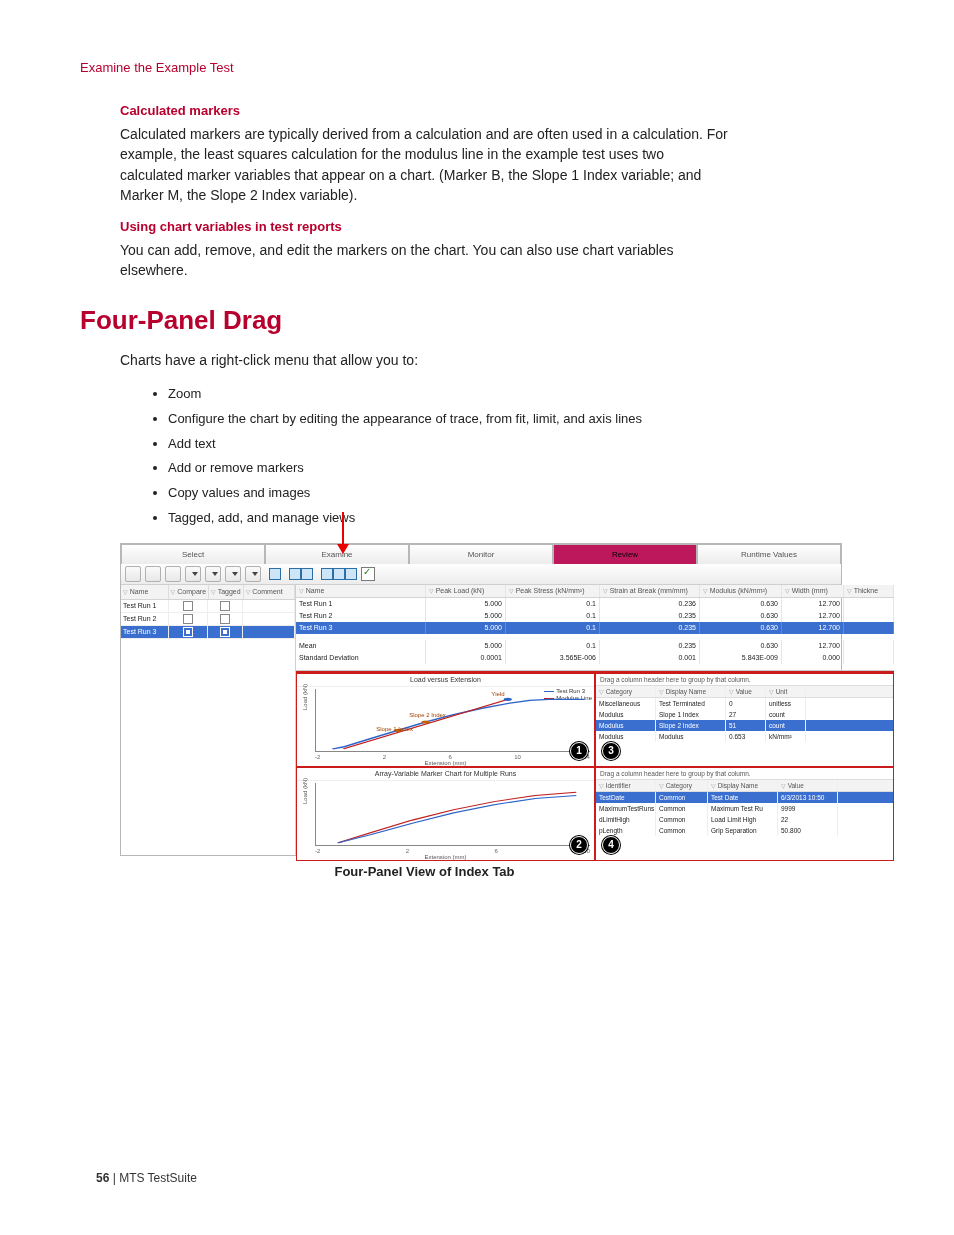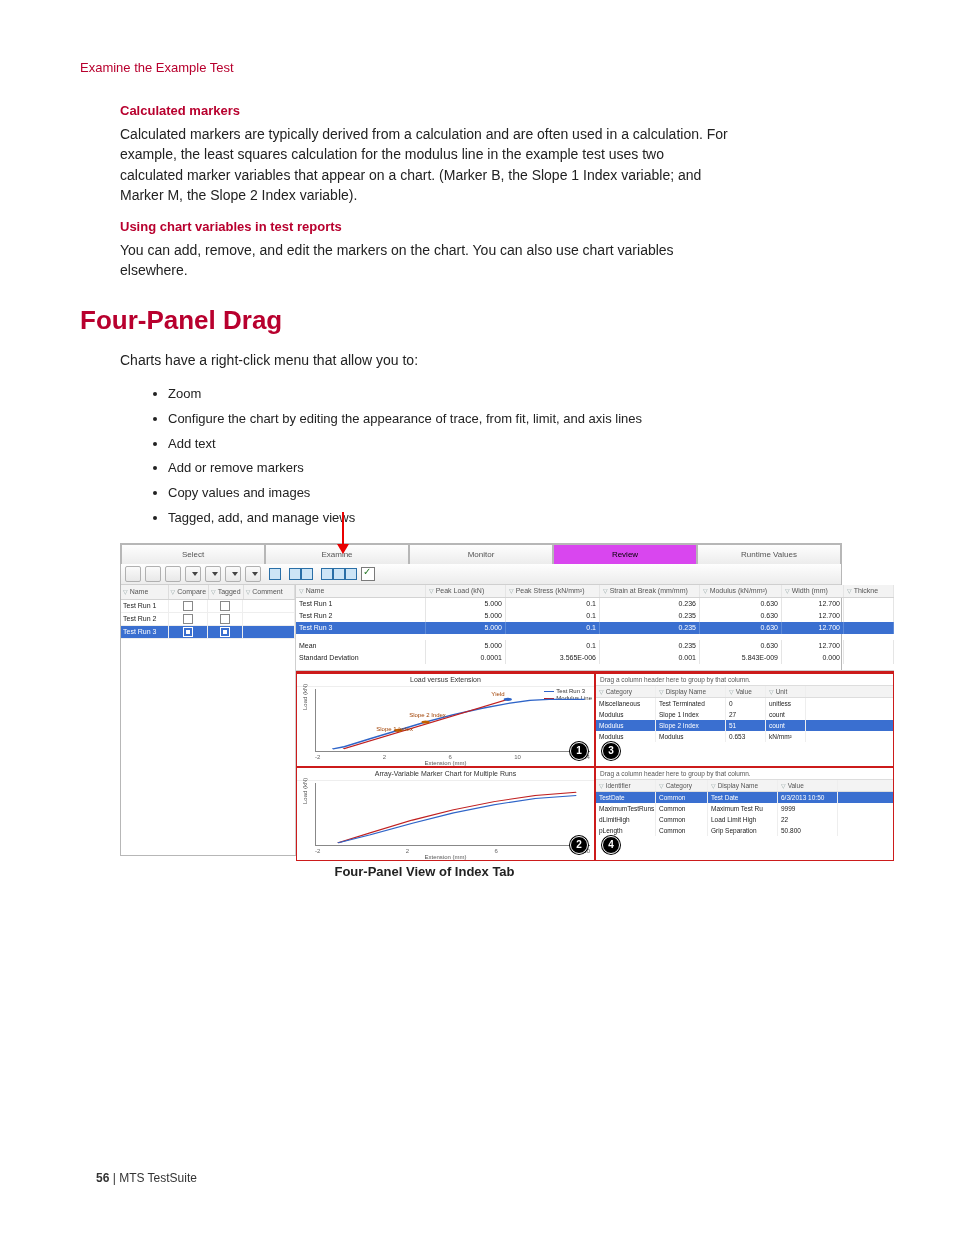--- a/index.html
+++ b/index.html
@@ -101,21 +101,21 @@
     flex: 1;
     border: 1px solid #b7b7b7;
     border-bottom: none;
     display: flex;
     align-items: center;
     justify-content: center;
     background: linear-gradient(#fefefe, #ececec);
     font-size: 8px;
     color: #555;
   }
-  .fig-tab.active { background: #d946ef; color: #000; }
+  .fig-tab.active { background: #be185d; color: #000; }
   .fig-toolbar {
     display: flex;
     align-items: center;
     gap: 4px;
     padding: 2px 4px;
     background: linear-gradient(#fefefe, #ececec);
     border-bottom: 1px solid #cfcfcf;
     height: 16px;
   }
   .tb-icon {

